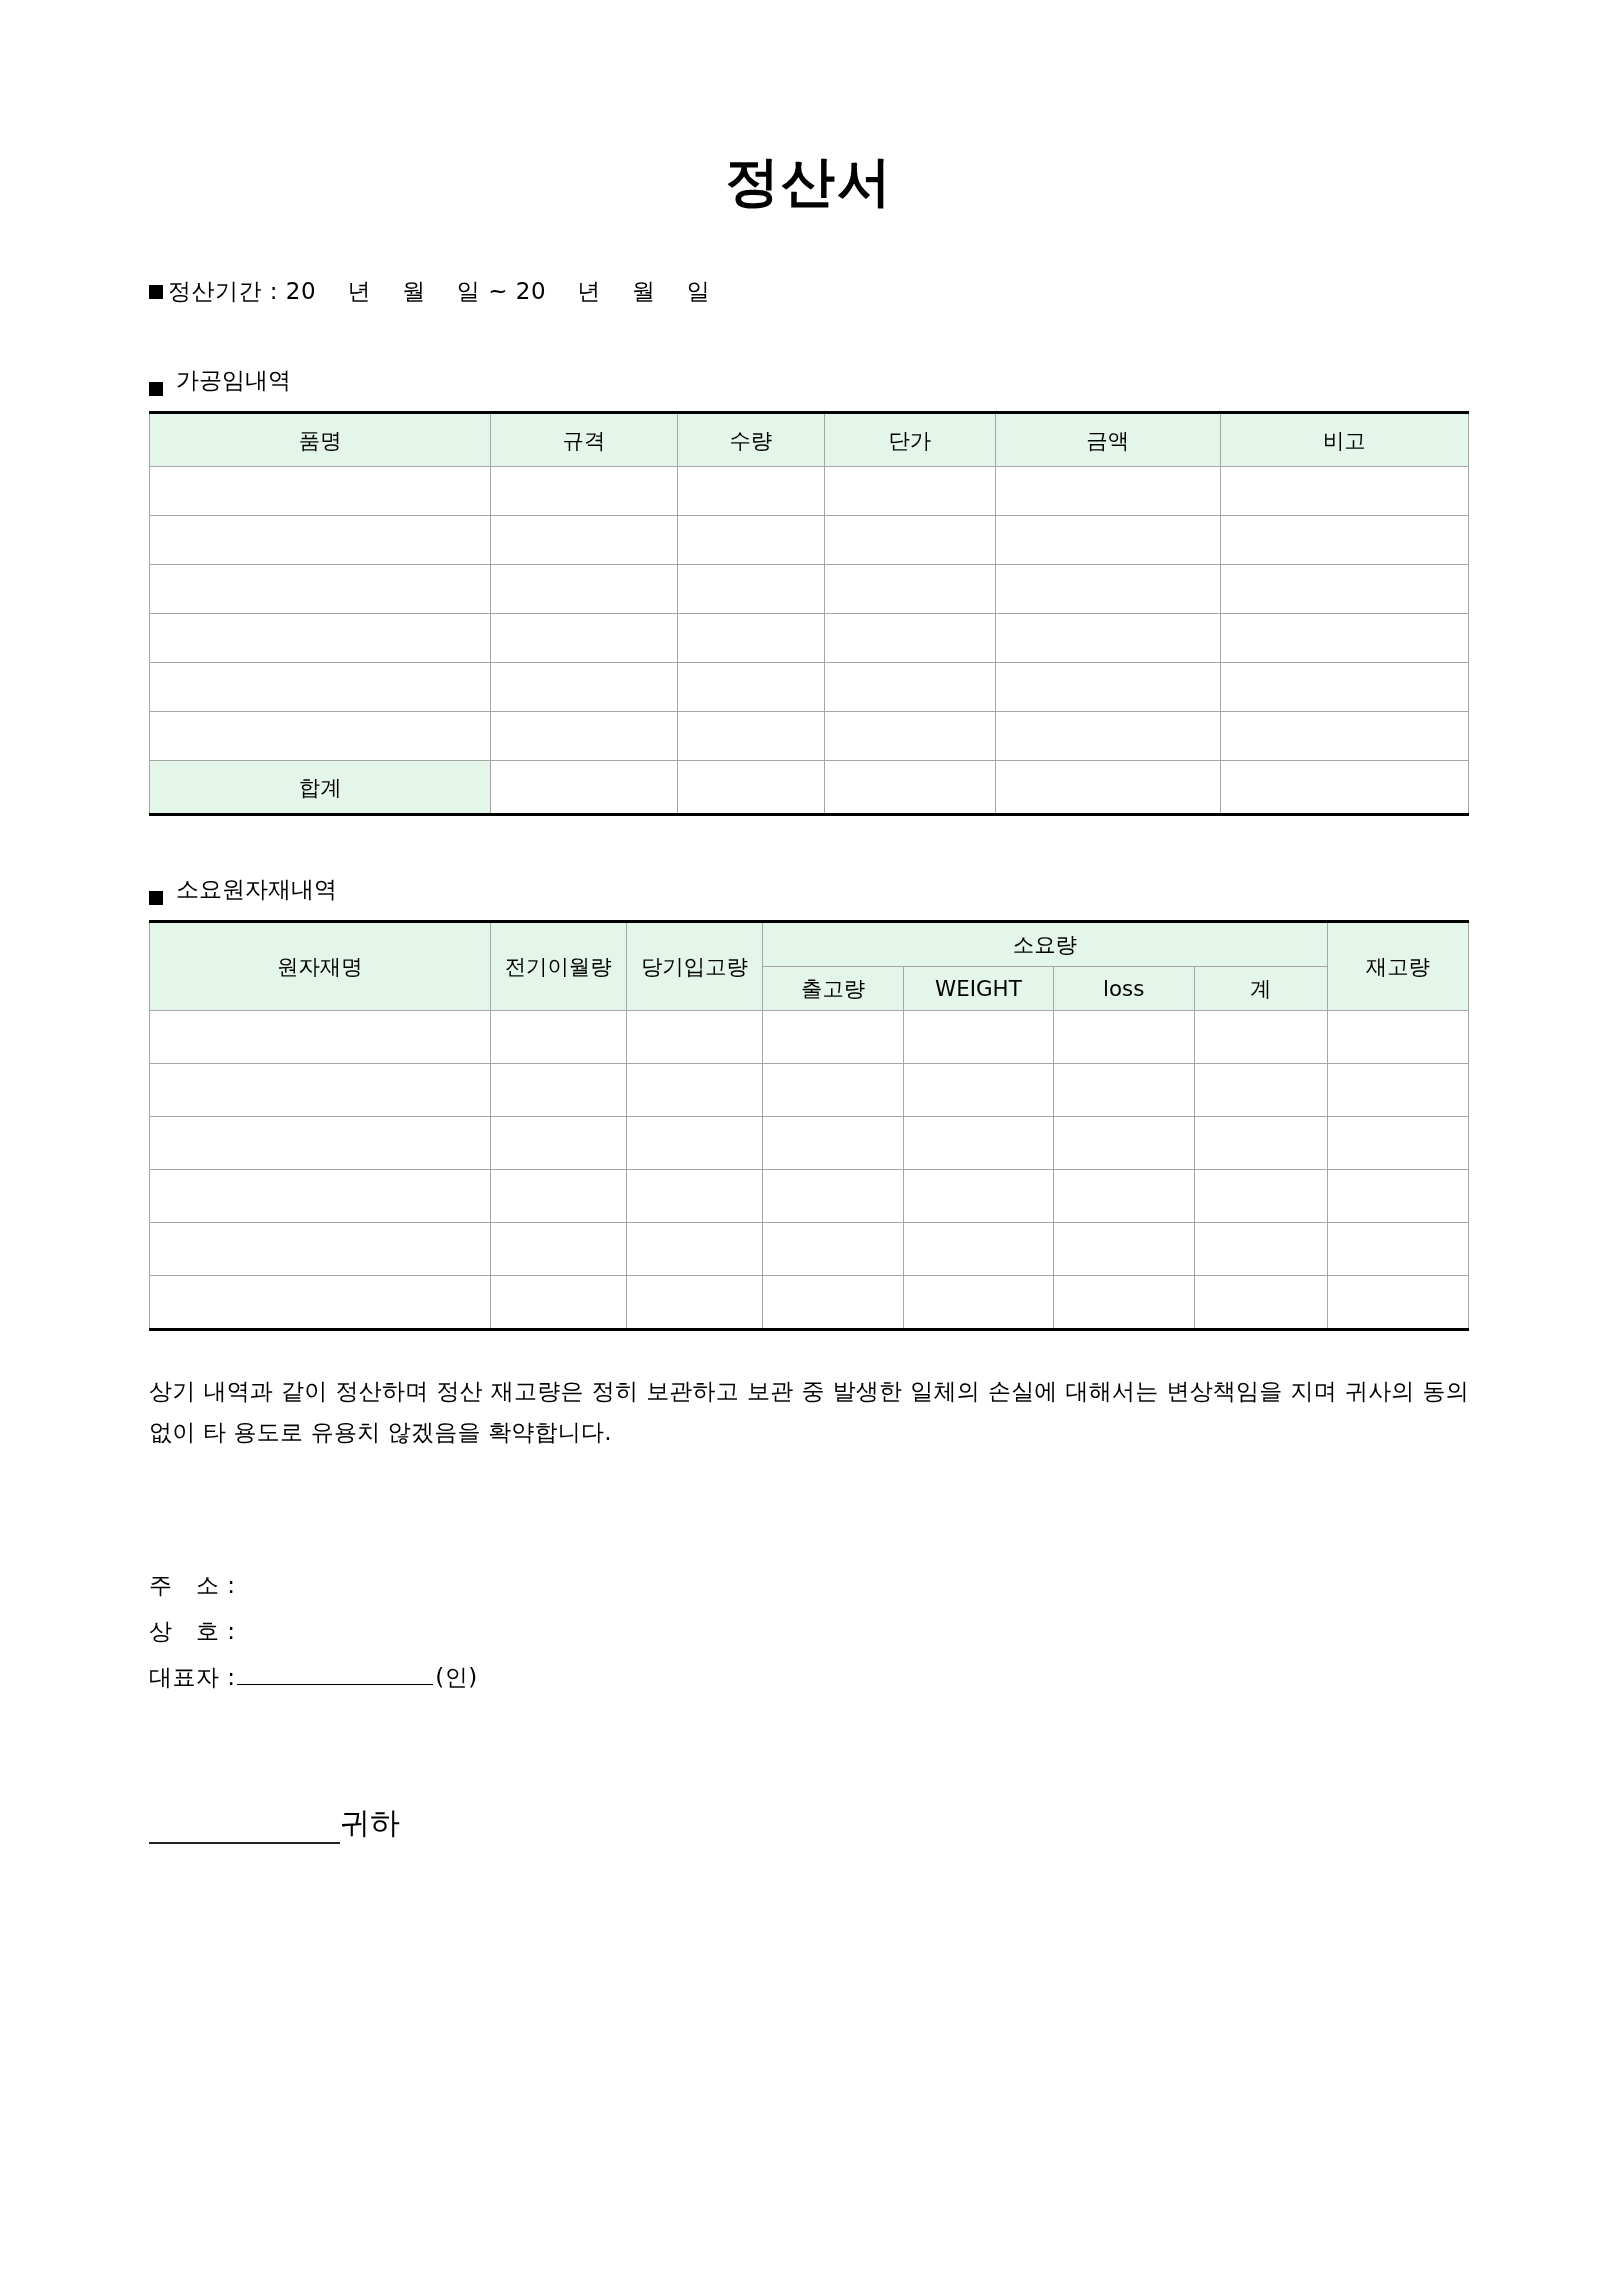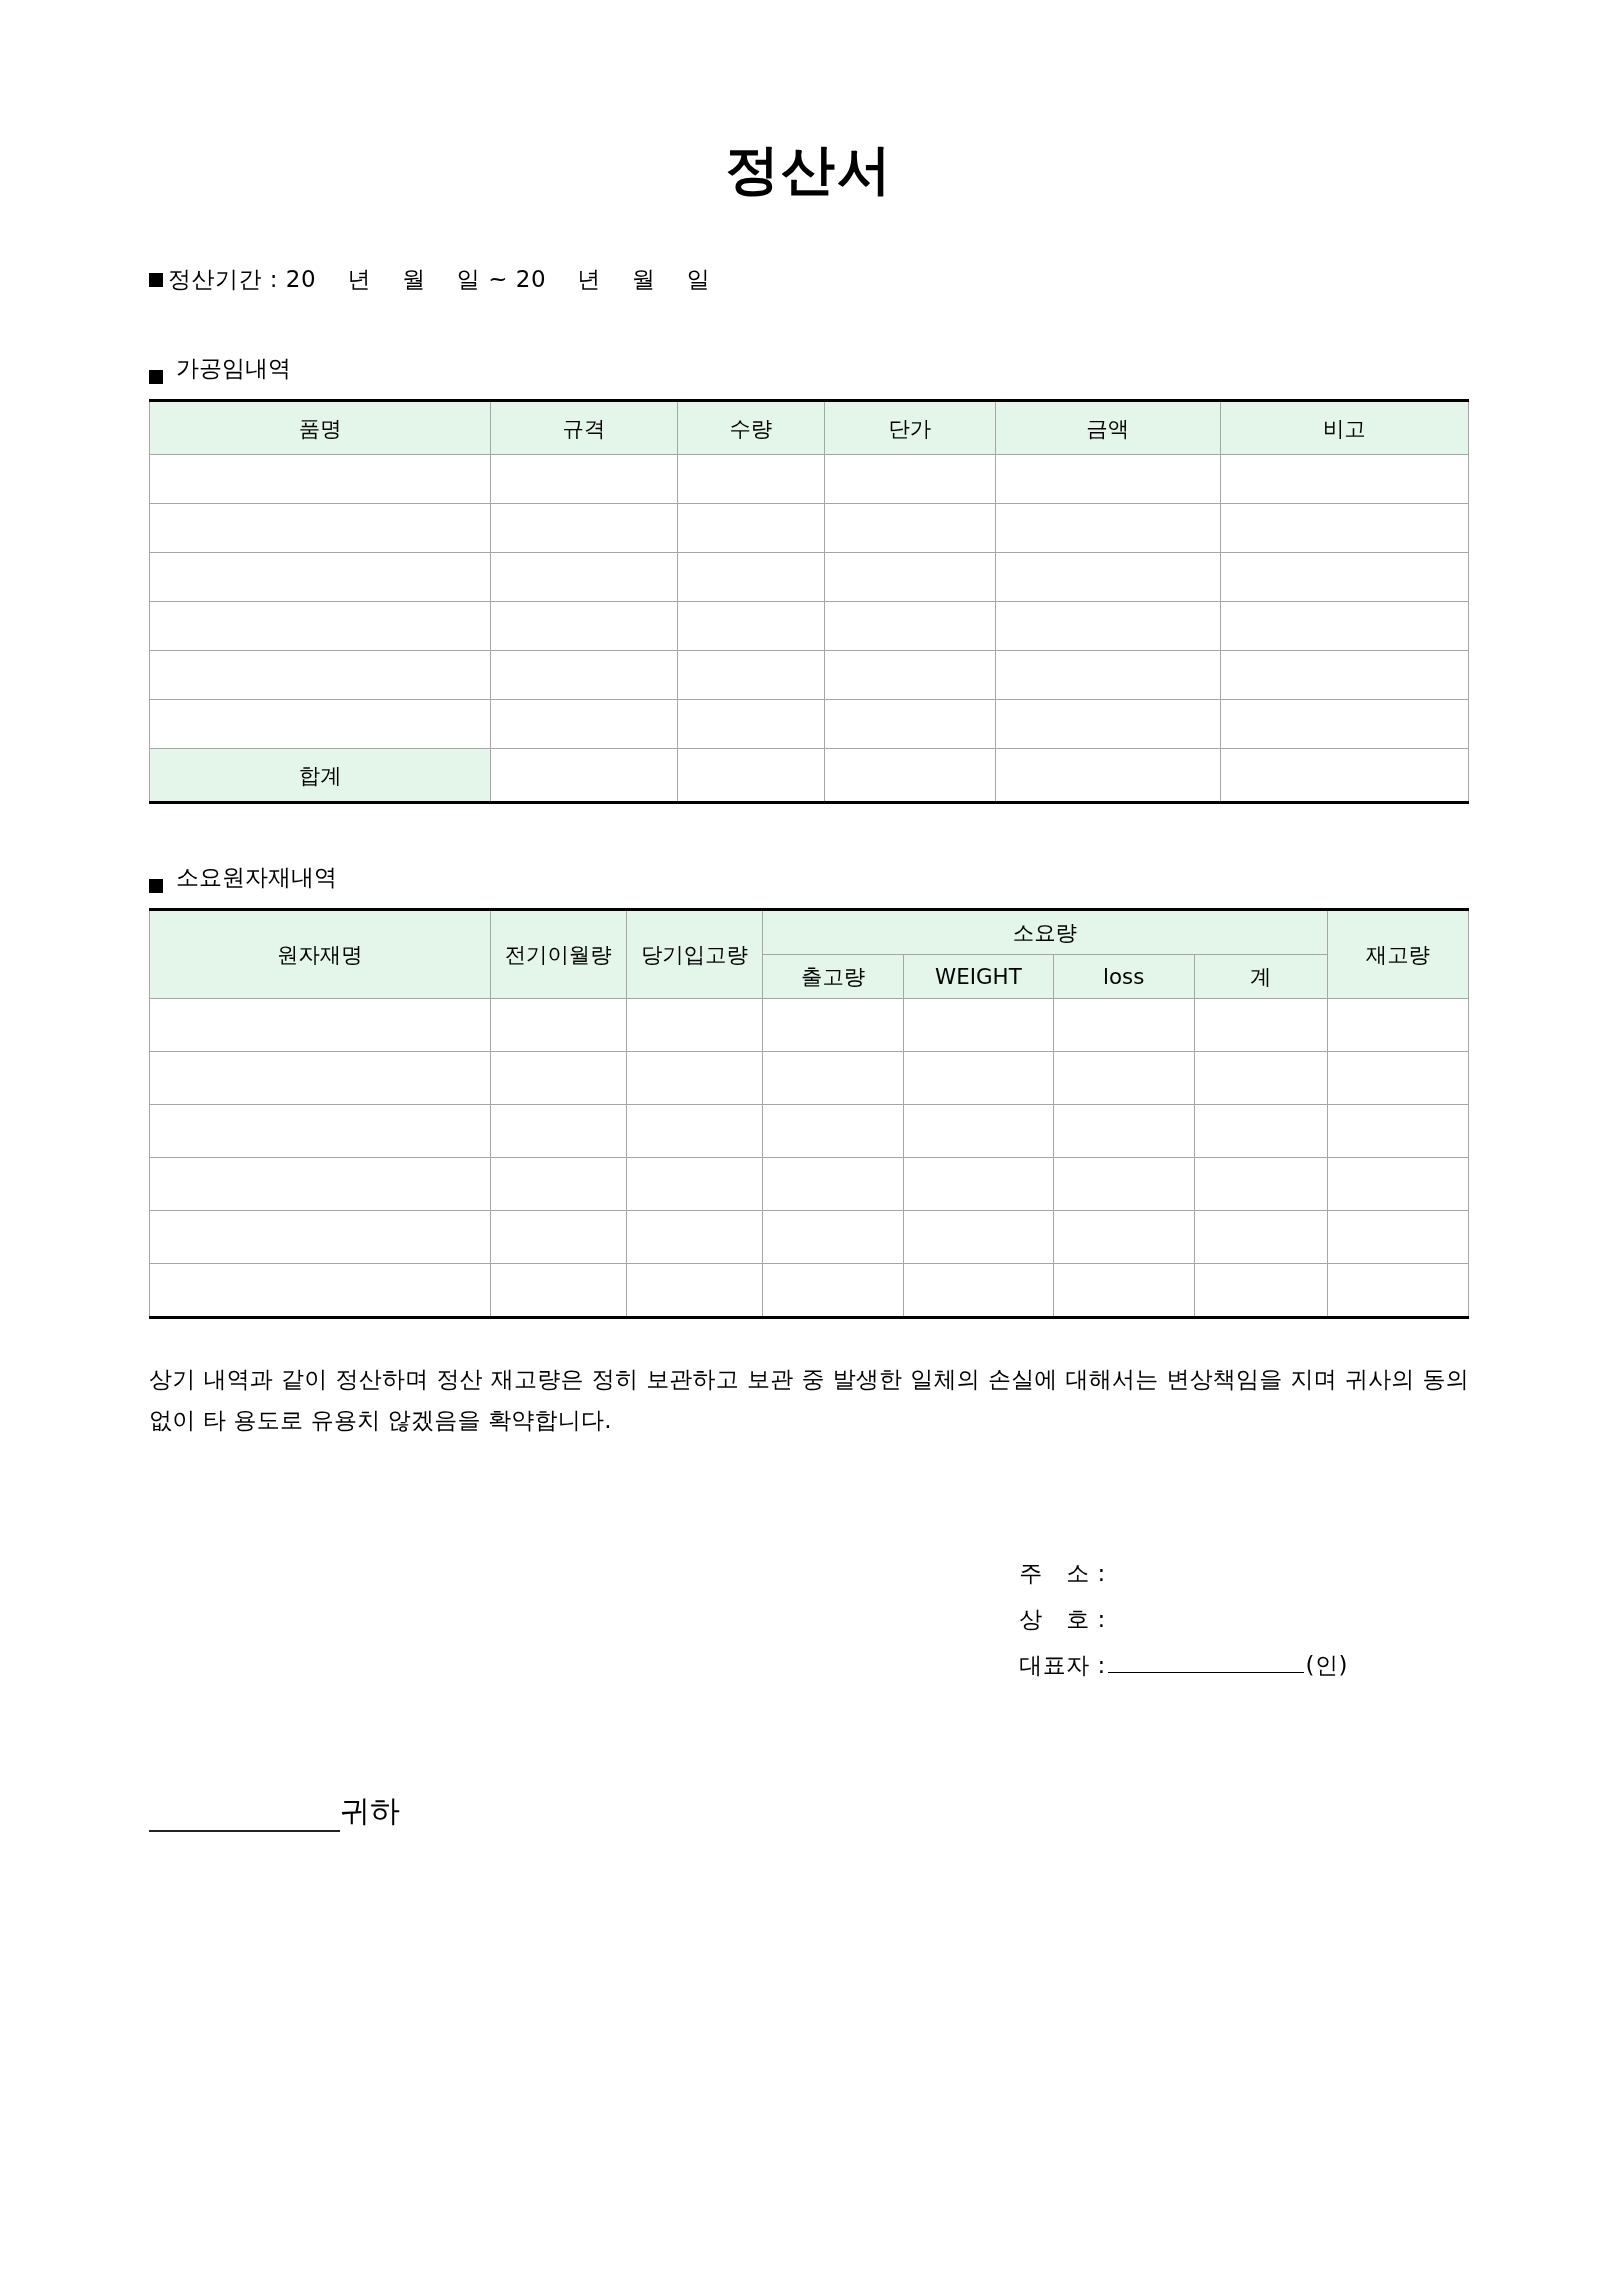--- a/index.html
+++ b/index.html
@@ -12,21 +12,21 @@
     font-family: "DejaVu Sans", "Liberation Sans", sans-serif;
     color: #000000;
   }
   .page {
     position: relative;
     width: 1618px;
     height: 2289px;
     margin: 0 auto;
     background: #ffffff;
     box-sizing: border-box;
-    padding: 0 149px;
+    padding: 12px 149px;
     overflow: hidden;
   }
 
   
   .doc-title {
     text-align: center;
     font-size: 54px;
     font-weight: bold;
     letter-spacing: 1.9px;
     padding-top: 140px;
@@ -109,21 +109,20 @@
     font-size: 23px;
     letter-spacing: 0.9px;
     margin-top: 110px;
     white-space: pre;
   }
 
   
   .sign-block {
     margin-top: 110px;
     display: flex;
-    justify-content: flex-end;
   }
   .sign-inner {
     font-size: 23px;
     line-height: 2.0;
     letter-spacing: 0.5px;
     text-align: left;
     padding-right: 121px;
   }
   .sign-row { white-space: pre; display: block; }
   .sign-rule {

